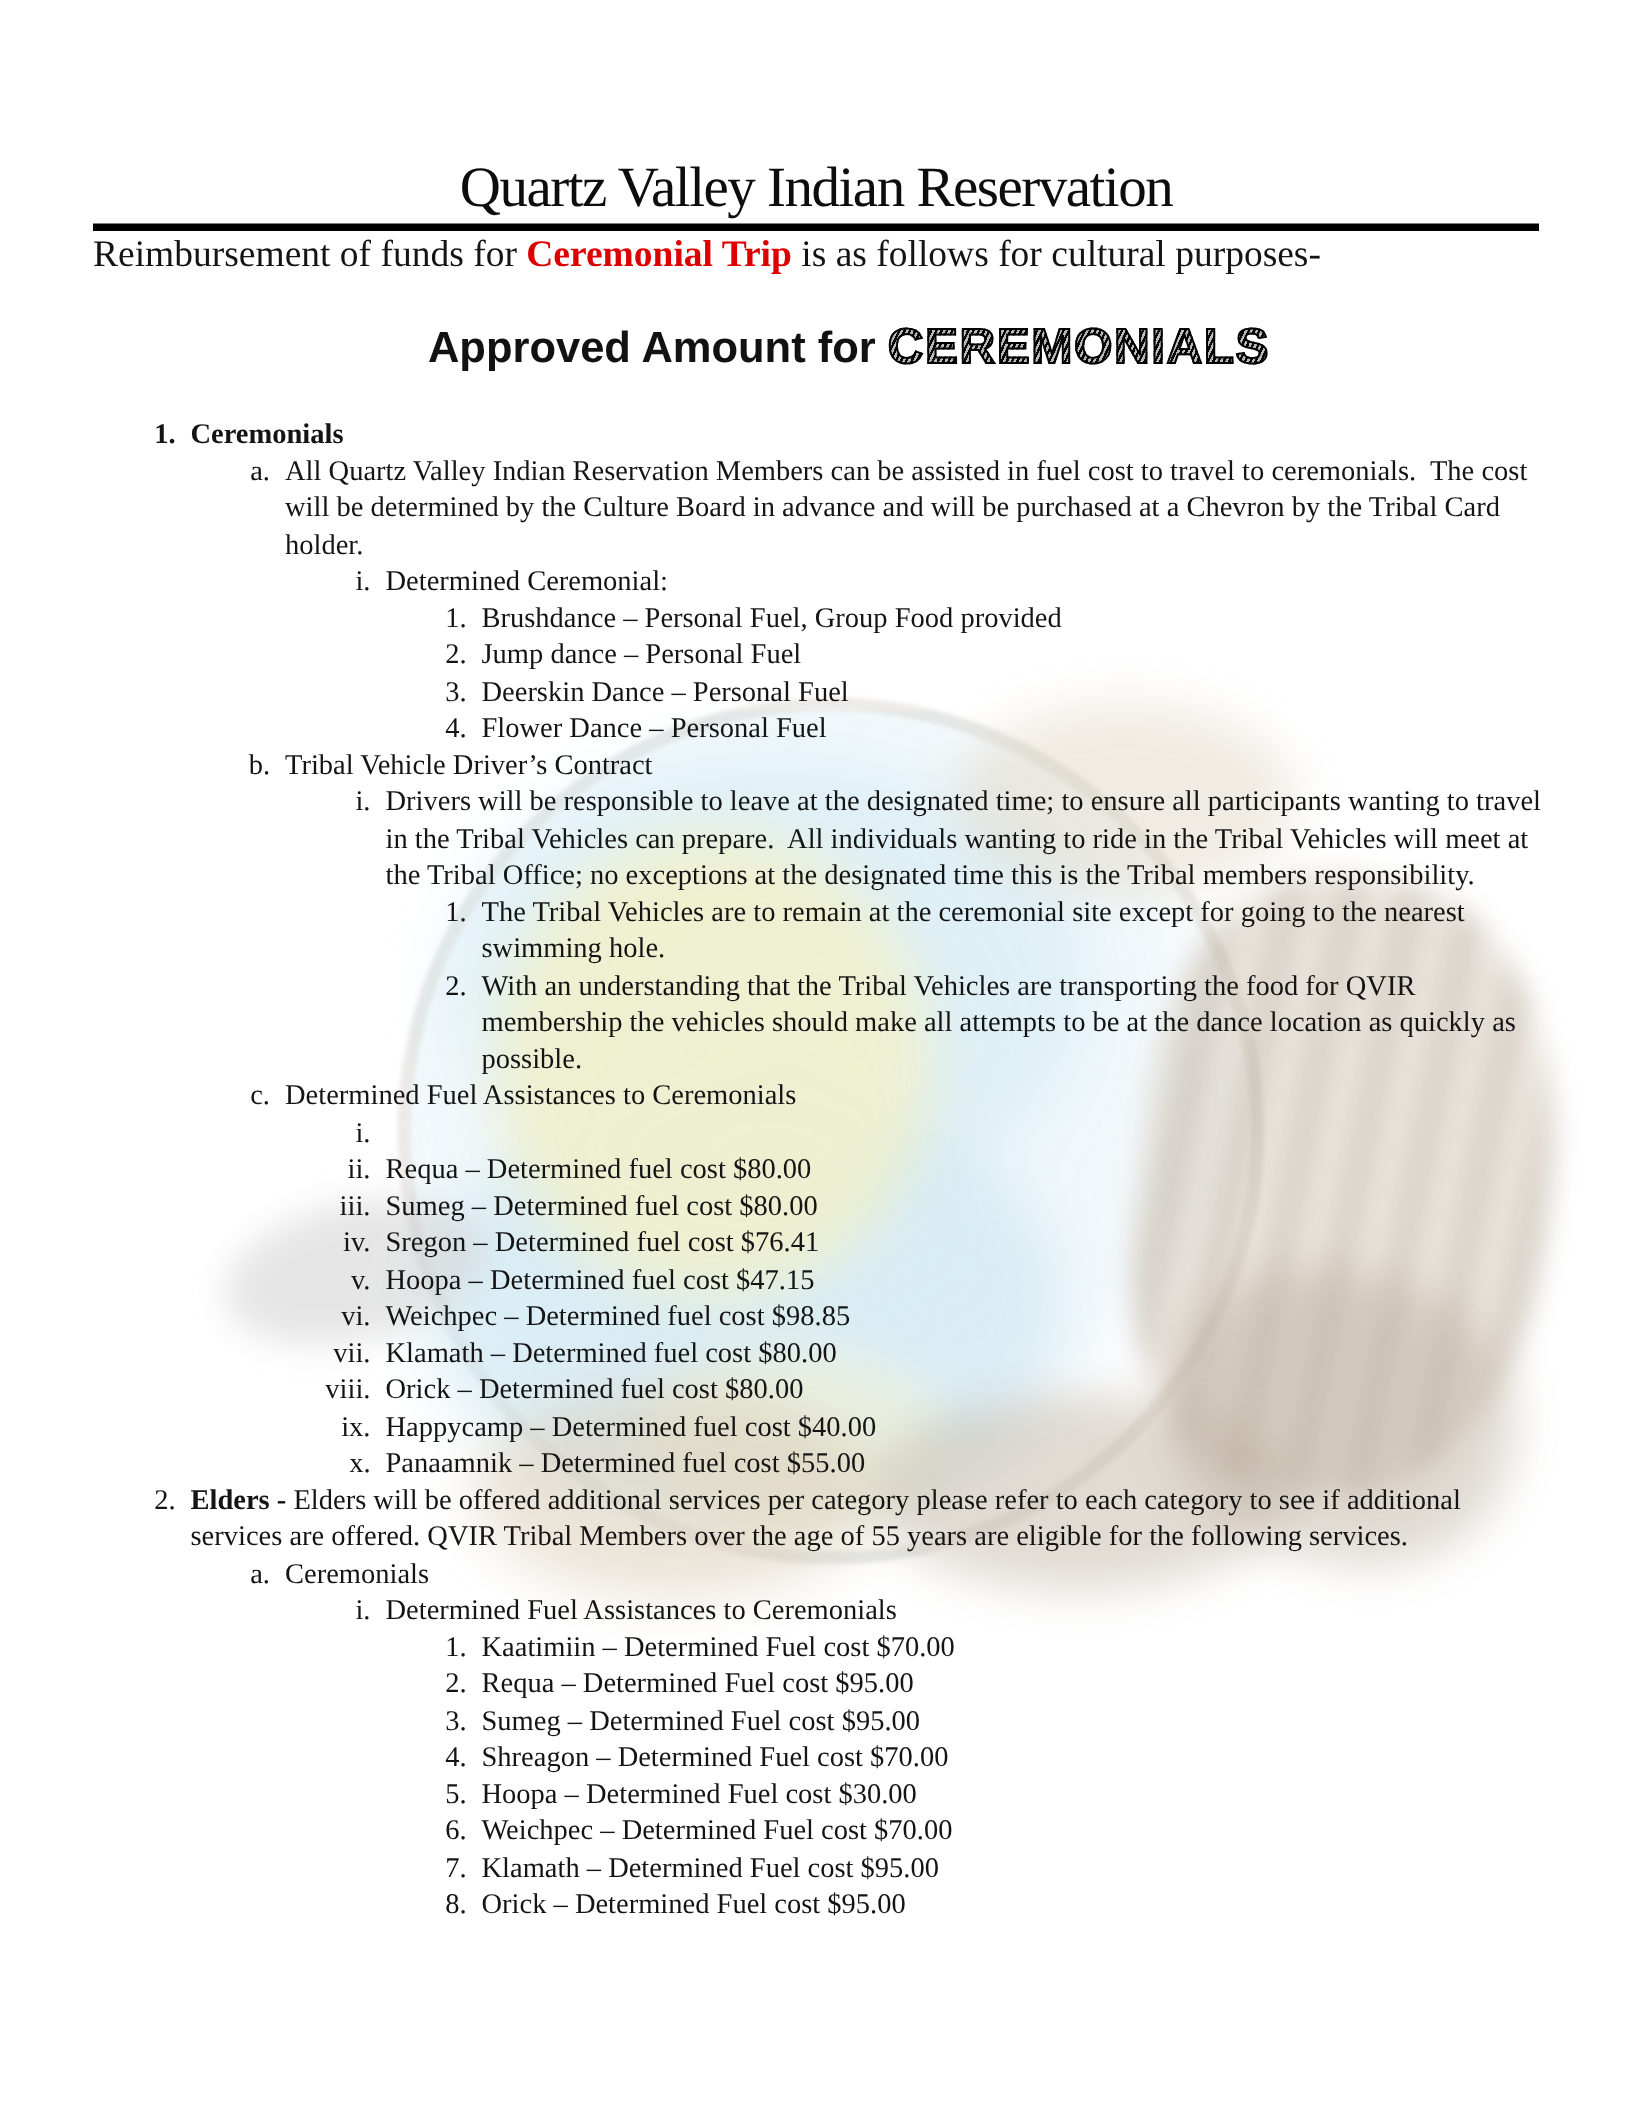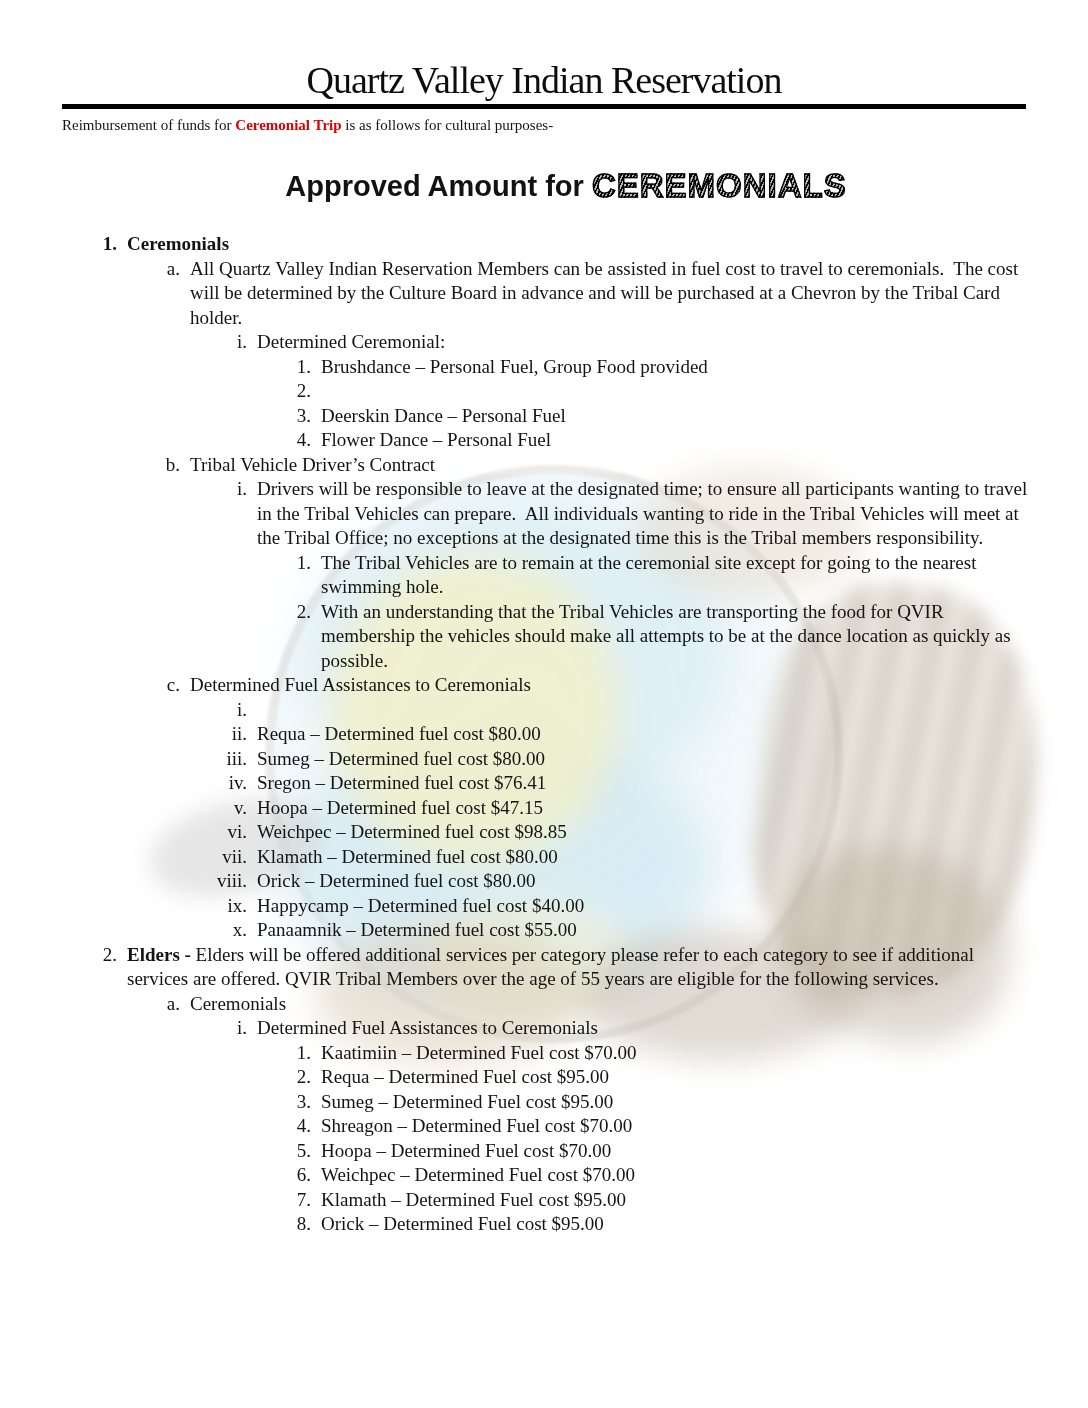--- a/index.html
+++ b/index.html
@@ -34,24 +34,24 @@
   .wm-tan-bottom{left:315px;top:925px;width:270px;height:140px;border-radius:50%;
     background:rgba(186,158,116,.5);filter:blur(17px);}
   .wm-brown-bottom{left:580px;top:930px;width:280px;height:130px;border-radius:50%;
     background:rgba(132,108,78,.45);filter:blur(15px);}
   .wm-gray-left{left:148px;top:802px;width:175px;height:92px;border-radius:50%;
     background:rgba(165,165,165,.5);filter:blur(11px);transform:rotate(-13deg);}
   .wm-tan-top{left:635px;top:468px;width:230px;height:130px;border-radius:50%;
     background:rgba(190,168,128,.4);filter:blur(15px);}
   
   .content{position:relative;z-index:1;}
-  .doc-title{margin-top:58px;text-align:center;font-size:38px;line-height:44px;
+  .doc-title{margin-top:103px;text-align:center;font-size:38px;line-height:44px;
     letter-spacing:-1px;color:#0d0d0d;}
   .rule{height:5px;background:#000;margin:2px 62px 0 62px;}
-  .intro{margin:3px 62px 0 62px;font-size:15px;line-height:26px;white-space:pre-wrap;}
+  .intro{margin:3px 62px 0 62px;font-size:25px;line-height:26px;white-space:pre-wrap;}
   .intro .red{font-weight:bold;}
   .heading{margin:26px 0 24px 0;text-align:center;
     font-family:"Liberation Sans", sans-serif;font-weight:bold;
     font-size:29px;line-height:44px;color:#121212;padding-left:44px;}
   .fancy{font-size:33px;letter-spacing:1px;vertical-align:-1px;}
   @supports ((-webkit-background-clip:text) or (background-clip:text)){
     .fancy{
       background-image:repeating-linear-gradient(115deg,#080808 0 1.6px,#b9b9b9 1.6px 3.2px);
       -webkit-background-clip:text;background-clip:text;
       color:transparent;-webkit-text-stroke:1.3px #000;
@@ -114,20 +114,21 @@
           <span class="m">i.</span>
           <span class="t"><b class="lead"></b><span>Determined Ceremonial:</span></span>
         </div>
 
       <div class="row l4">
           <span class="m">1.</span>
           <span class="t"><b class="lead"></b><span>Brushdance – Personal Fuel, Group Food provided</span></span>
         </div>
       <div class="row l4">
           <span class="m">2.</span>
+          <span class="t"><b class="lead"></b><span>Jump dance – Personal Fuel</span></span>
         </div>
       <div class="row l4">
           <span class="m">3.</span>
           <span class="t"><b class="lead"></b><span>Deerskin Dance – Personal Fuel</span></span>
         </div>
       <div class="row l4">
           <span class="m">4.</span>
           <span class="t"><b class="lead"></b><span>Flower Dance – Personal Fuel</span></span>
         </div>
 
@@ -221,21 +222,21 @@
       <div class="row l4">
           <span class="m">3.</span>
           <span class="t"><b class="lead"></b><span>Sumeg – Determined Fuel cost $95.00</span></span>
         </div>
       <div class="row l4">
           <span class="m">4.</span>
           <span class="t"><b class="lead"></b><span>Shreagon – Determined Fuel cost $70.00</span></span>
         </div>
       <div class="row l4">
           <span class="m">5.</span>
-          <span class="t"><b class="lead"></b><span>Hoopa – Determined Fuel cost $70.00</span></span>
+          <span class="t"><b class="lead"></b><span>Hoopa – Determined Fuel cost $30.00</span></span>
         </div>
       <div class="row l4">
           <span class="m">6.</span>
           <span class="t"><b class="lead"></b><span>Weichpec – Determined Fuel cost $70.00</span></span>
         </div>
       <div class="row l4">
           <span class="m">7.</span>
           <span class="t"><b class="lead"></b><span>Klamath – Determined Fuel cost $95.00</span></span>
         </div>
       <div class="row l4">

